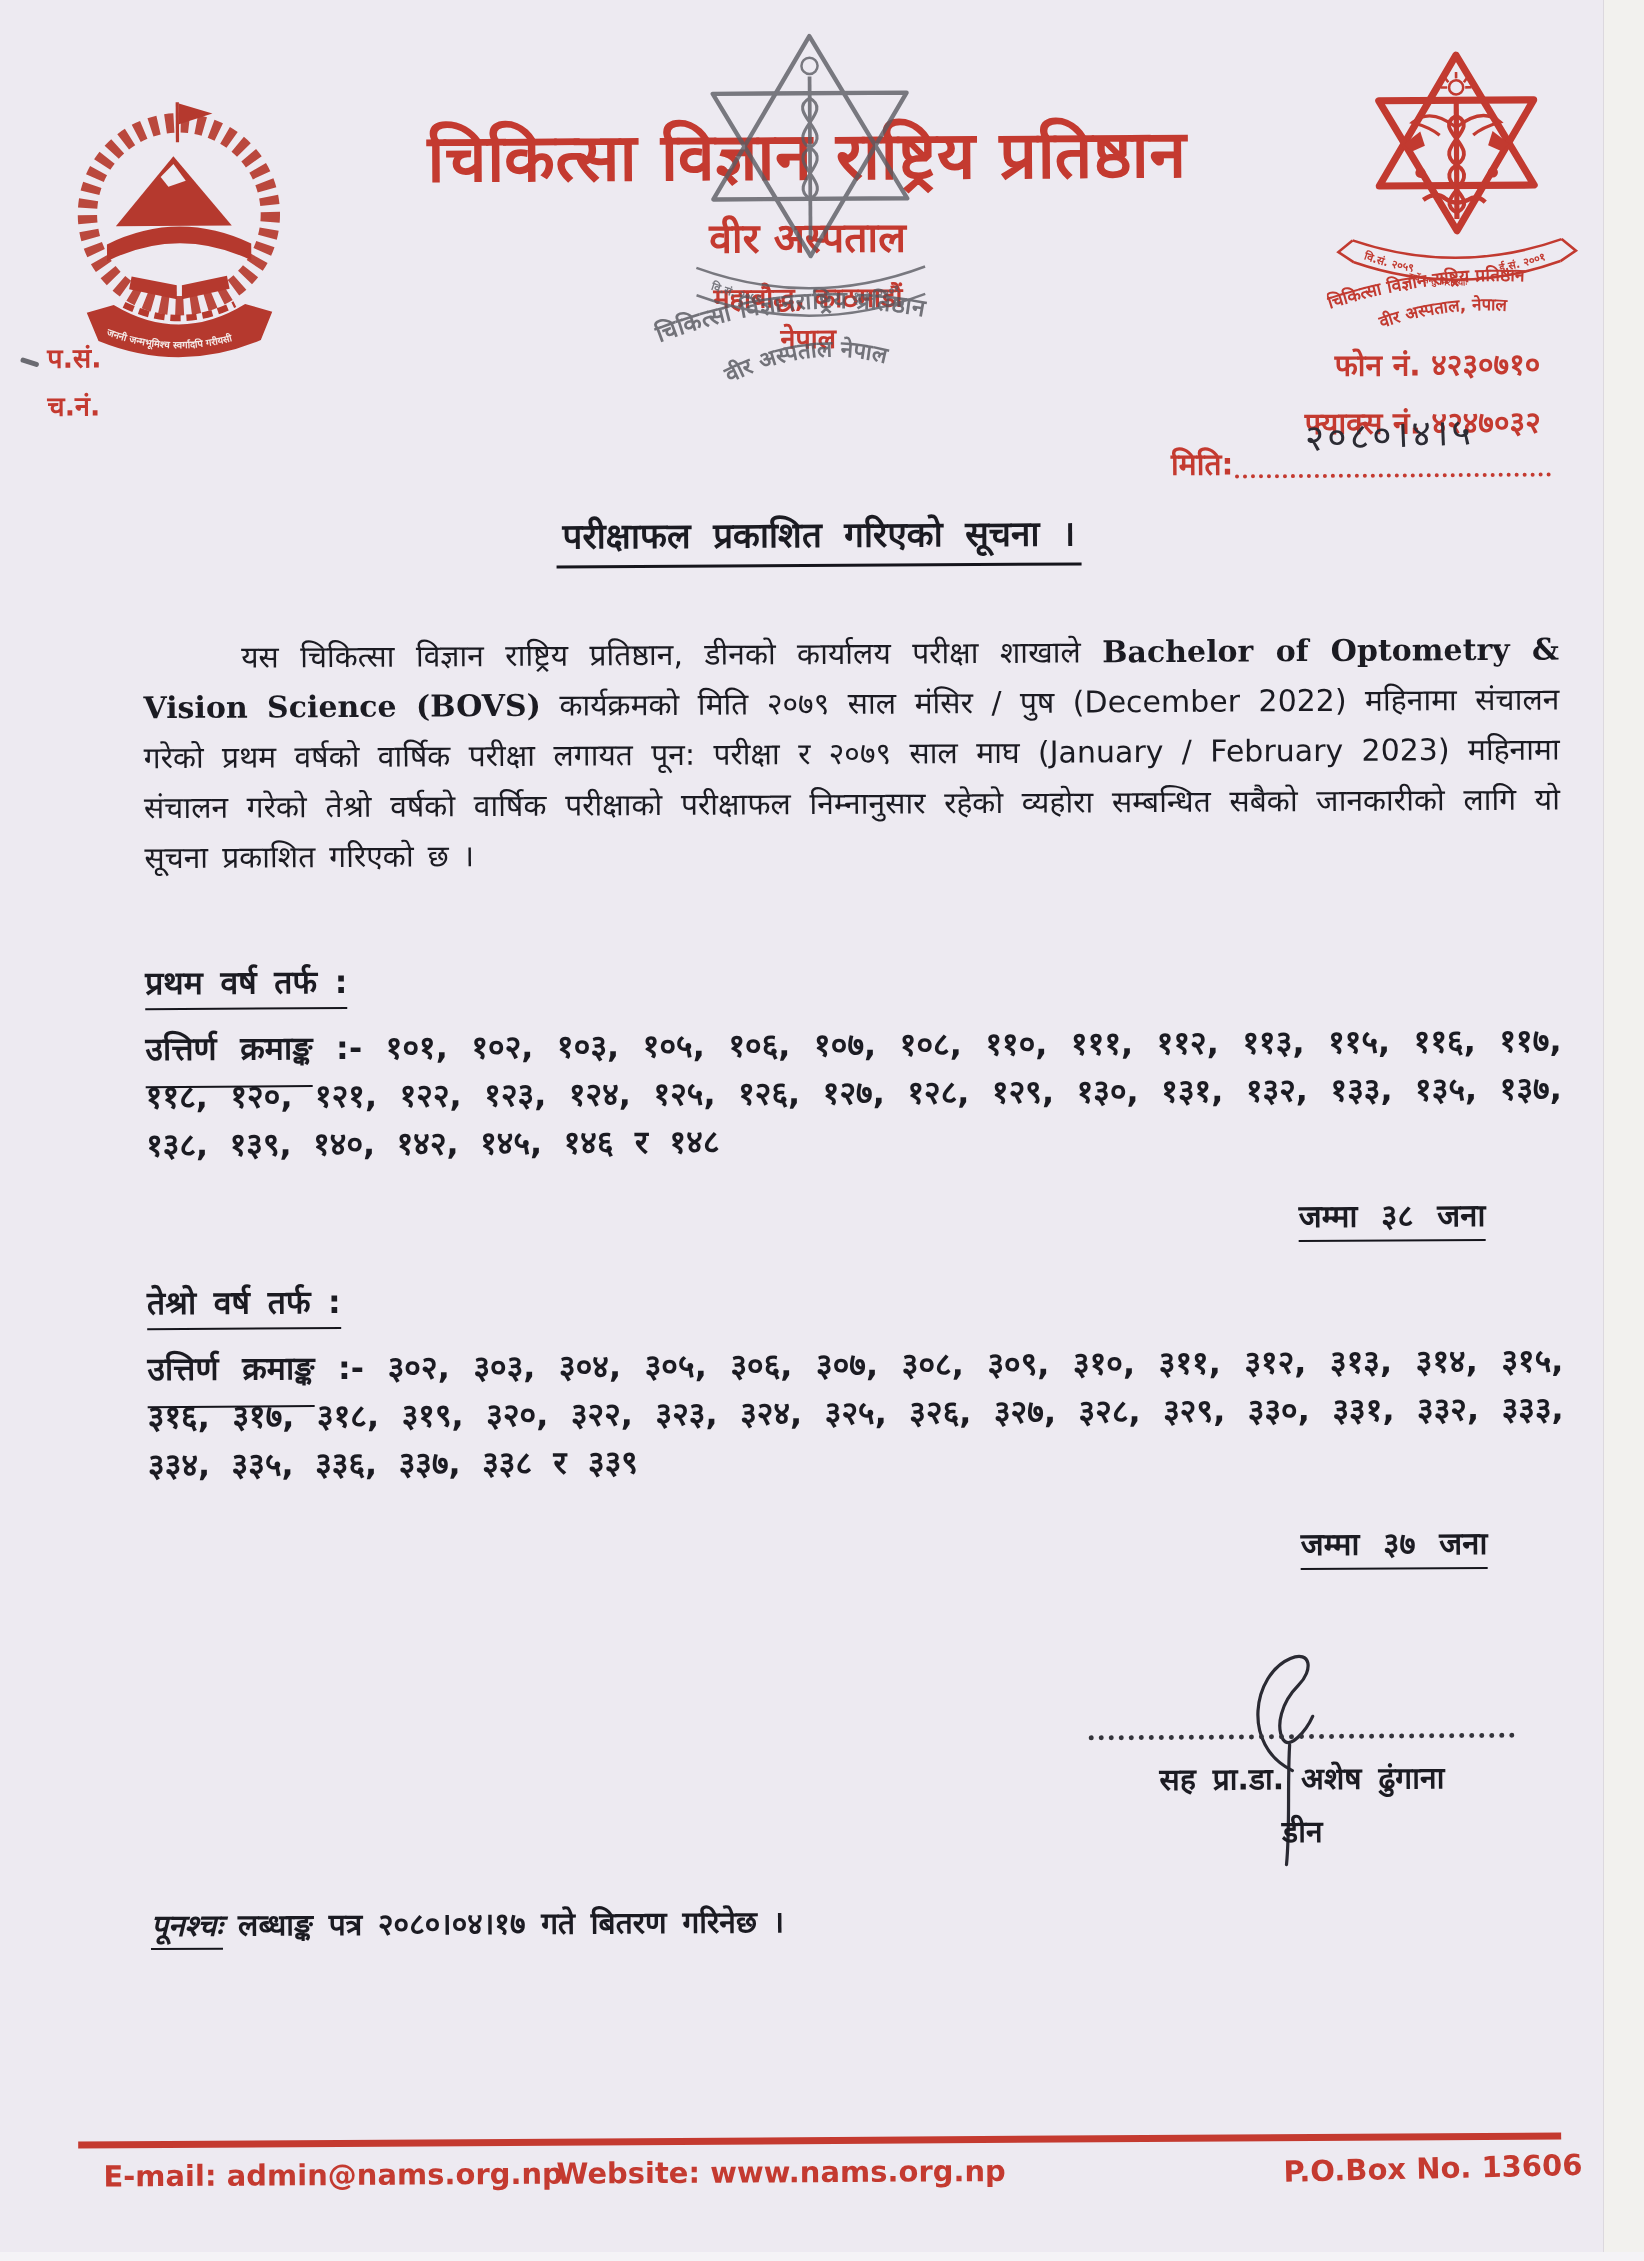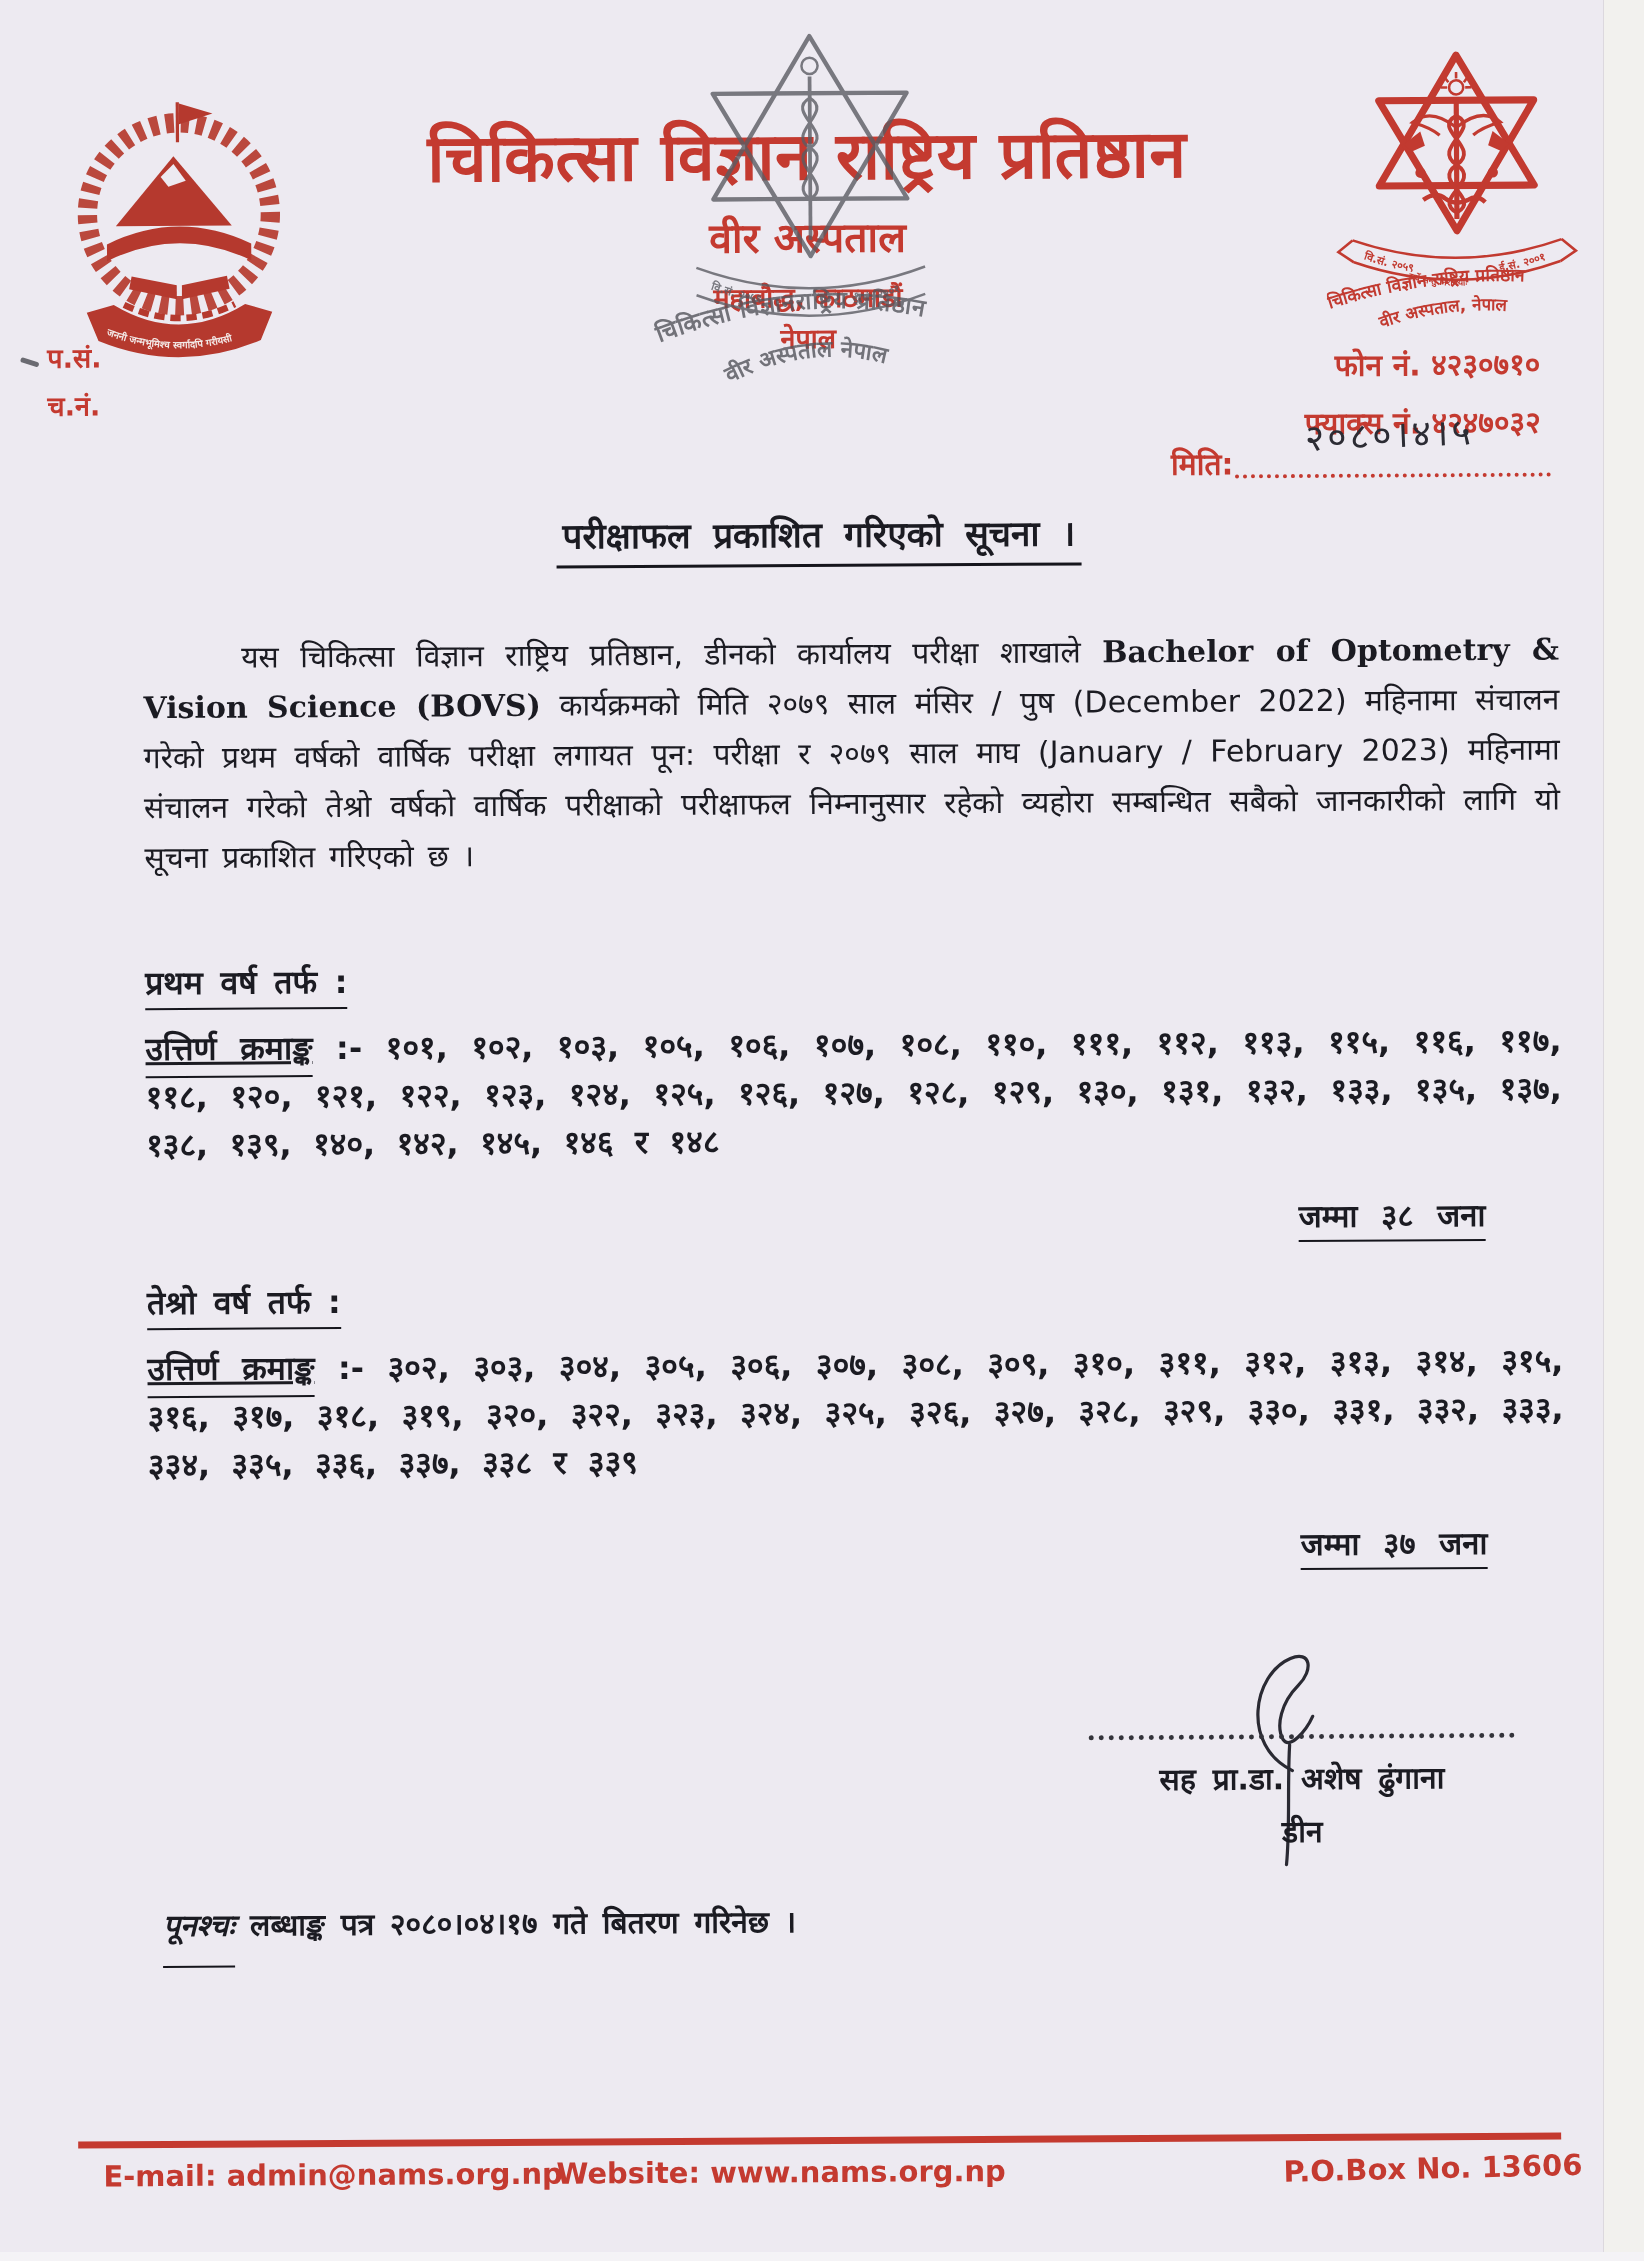--- a/index.html
+++ b/index.html
@@ -41,33 +41,33 @@
   .notice-title span{font-size:35px;font-weight:700;border-bottom:3.2px solid #15151c;padding:0 6.4px 9px 6.4px;word-spacing:10.3px;}
 
   .para{position:absolute;left:146px;top:599px;width:1416px;font-size:30px;line-height:50px;text-align:justify;word-spacing:4.5px;text-indent:98px;}
   .para b{font-family:"DejaVu Serif","Liberation Serif",serif;}
 
   .section{position:absolute;left:146px;width:1416px;}
   .sec-first{top:956px;}
   .sec-third{top:1276px;}
   .sec-head span{font-size:32px;font-weight:700;border-bottom:2.6px solid #15151c;padding-bottom:6.4px;word-spacing:6.4px;}
   .roll-list{margin-top:22px;font-size:32px;font-weight:700;line-height:48px;text-align:justify;word-spacing:10.3px;}
-  .roll-label{border-bottom:2.6px solid #15151c;padding-bottom:8px;text-decoration:underline;}
+  .roll-label{border-bottom:2.6px solid #15151c;padding-bottom:18px;}
   .total-row{margin-top:18px;text-align:right;padding-right:77px;}
   .sec-third .total-row{margin-top:40px;}
   .total-row span{font-size:31px;font-weight:700;border-bottom:2.6px solid #15151c;padding-bottom:6.4px;word-spacing:13px;}
 
   .sig-block{position:absolute;left:1085px;top:1669px;width:426px;text-align:center;}
   .sig-line{height:68px;border-bottom:5.2px dotted #33333a;}
   .sig-name{margin-top:18px;font-size:30px;font-weight:700;word-spacing:6.4px;}
   .sig-title{margin-top:11.6px;font-size:30px;font-weight:700;}
   .sig-scribble{position:absolute;left:1224px;top:1651px;}
 
   .postscript{position:absolute;left:146px;top:1900px;font-size:30px;word-spacing:5.2px;}
-  .ps-label{font-weight:700;font-style:italic;border-bottom:2.6px solid #15151c;padding-bottom:23px;margin-left:12px;}
+  .ps-label{font-weight:700;font-style:italic;border-bottom:2.6px solid #15151c;padding-bottom:5px;}
   .ps-text{font-weight:600;}
 
   .footer-rule{position:absolute;left:72px;top:2137px;width:1483px;height:7px;background:var(--red);}
   .footer-text{position:absolute;top:2155px;color:var(--red);font-size:29px;font-weight:700;letter-spacing:0px;}
   .f-email{left:97px;}
   .f-web{left:550px;}
   .f-pobox{left:1277px;transform:rotate(-1deg);}
 </style>
 </head>
 <body>

